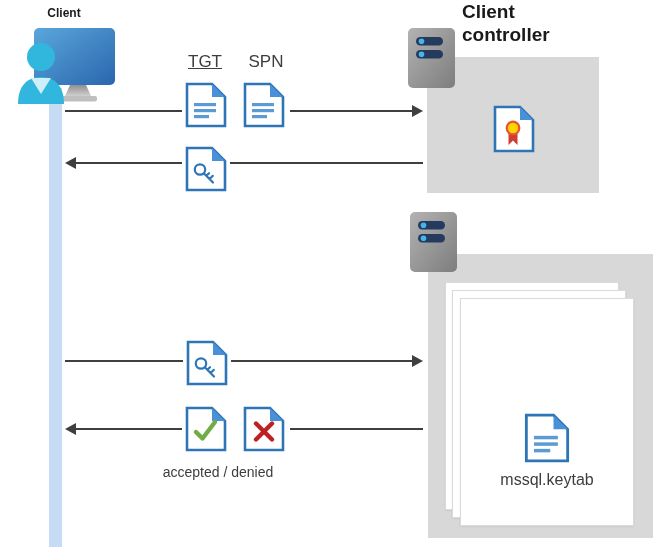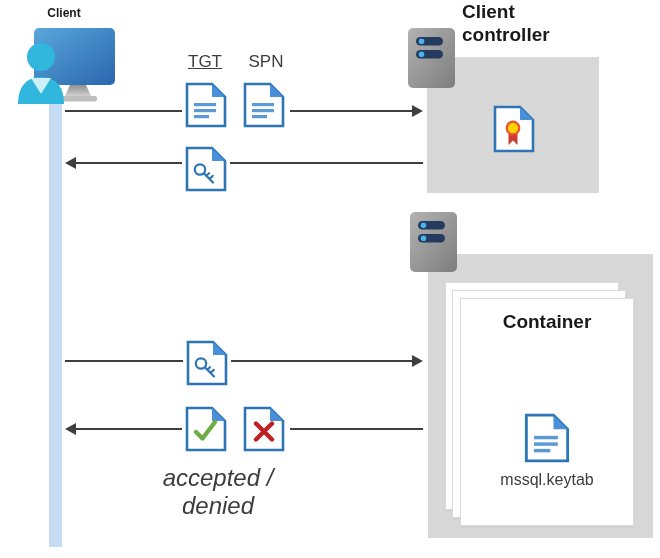--- a/index.html
+++ b/index.html
@@ -161,21 +161,20 @@
       <rect class="srv-bar" x="8" y="9" width="27" height="8.5" rx="4.25"></rect>
       <circle class="srv-dot" cx="13.5" cy="13.2" r="2.8"></circle>
       <rect class="srv-bar" x="8" y="22" width="27" height="8.5" rx="4.25"></rect>
       <circle class="srv-dot" cx="13.5" cy="26.2" r="2.8"></circle>
     </svg>
   </div>
 
   <div class="abs card" style="left:445px;top:282px;width:172px;height:226px;"></div>
   <div class="abs card" style="left:452px;top:290px;width:172px;height:226px;"></div>
   <div class="abs card" style="left:460px;top:298px;width:172px;height:226px;">
-    <div class="abs container-title center" style="left:0;top:12px;width:100%;">Container</div>
     <div class="abs" style="left:63px;top:114px;line-height:0;">
       <svg width="46" height="50" viewBox="0 0 42 46">
         <path class="doc-page" d="M2,2 H27 L40,15 V44 H2 Z"></path>
         <polygon class="doc-fold" points="27,2 40,15 27,15"></polygon>
         <rect class="doc-line" x="9" y="21" width="22" height="3.2"></rect>
         <rect class="doc-line" x="9" y="27" width="22" height="3.2"></rect>
         <rect class="doc-line" x="9" y="33" width="15" height="3.2"></rect>
       </svg>
     </div>
     <div class="abs keytab-label center" style="left:0;top:172px;width:100%;">mssql.keytab</div>
@@ -197,15 +196,15 @@
       <polyline class="check-stroke" points="11,26 17.5,32.5 30,16"></polyline>
     </svg>
   </div>
   <div class="abs icon-badge" style="left:240px;top:403px;">
     <svg width="42" height="46" viewBox="0 0 42 46">
       <path class="doc-page" d="M2,2 H27 L40,15 V44 H2 Z"></path>
       <polygon class="doc-fold" points="27,2 40,15 27,15"></polygon>
       <path class="x-stroke" d="M13,17.5 L29,33.5 M29,17.5 L13,33.5"></path>
     </svg>
   </div>
-  <div class="abs plain center" style="left:138px;top:464px;width:160px;font-size:24px;font-style:italic;">accepted / denied</div>
+  <div class="abs plain center" style="left:138px;top:464px;width:160px;font-size:14px;">accepted / denied</div>
 
 </div>
 
 </body></html>

